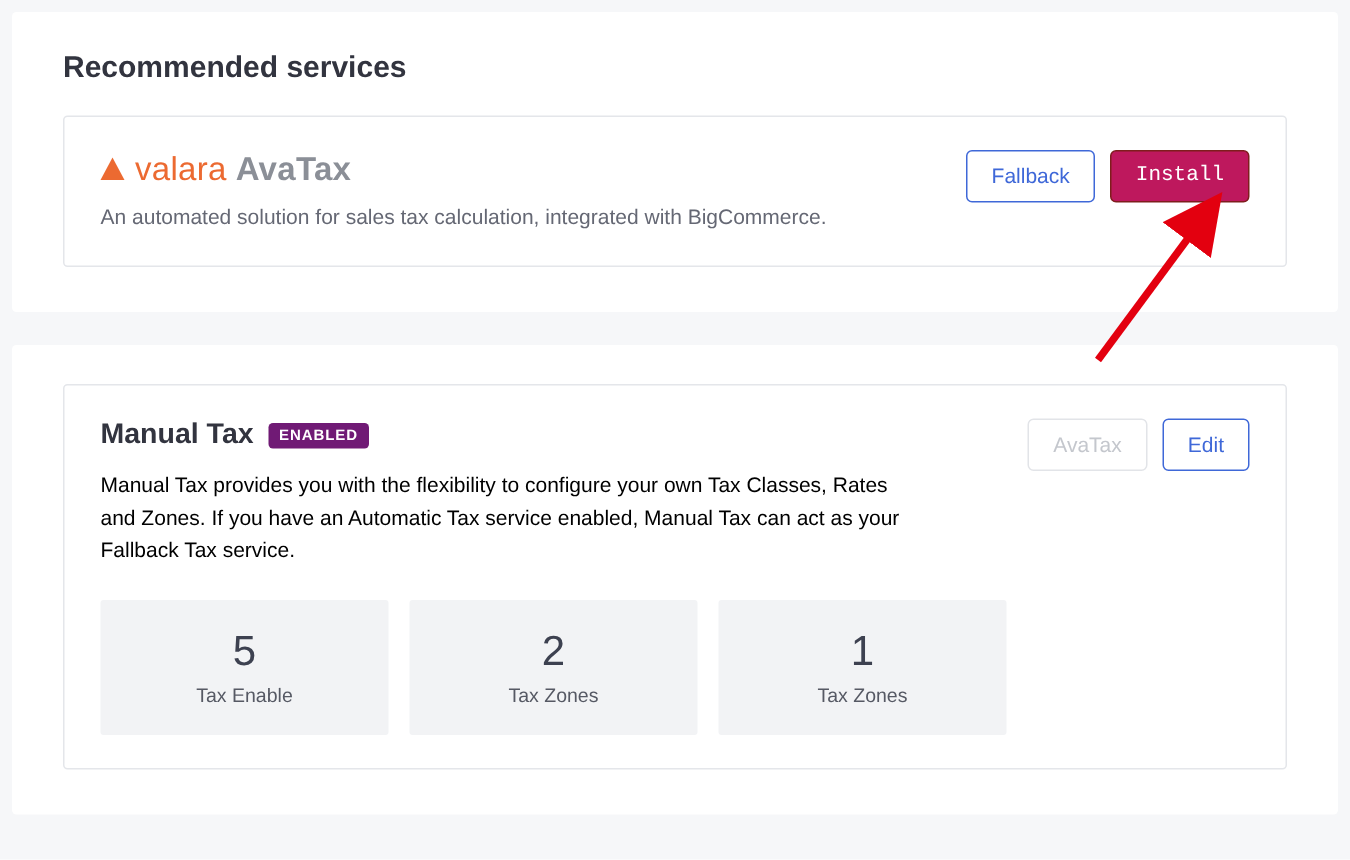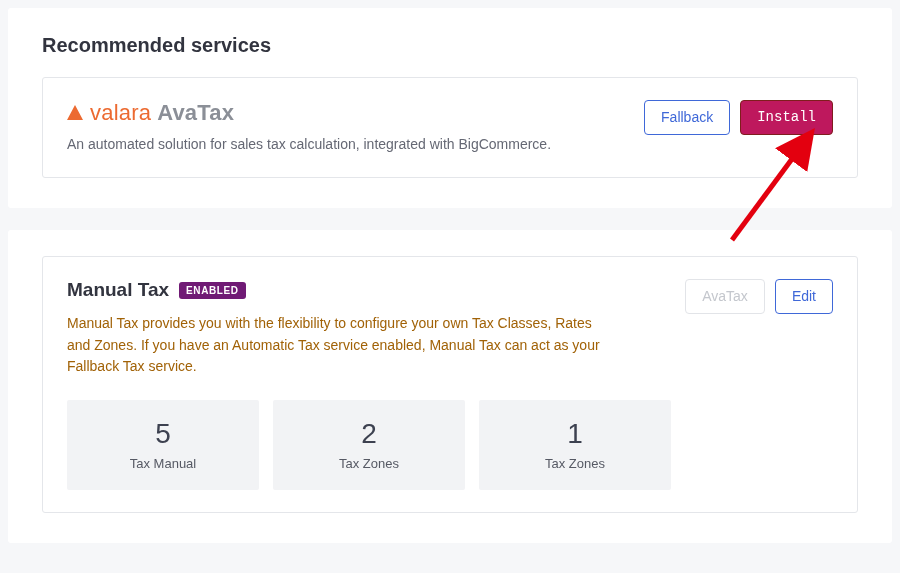--- a/index.html
+++ b/index.html
@@ -134,21 +134,21 @@
       display: flex;
       align-items: flex-start;
       justify-content: space-between;
       gap: 16px;
     }
     .manual-info {
       flex: 1;
     }
     .manual-desc {
       font-size: 14px;
-      color: #a16207;
+      color: #000000;
       line-height: 1.55;
       max-width: 540px;
       margin-bottom: 22px;
     }
     .stats {
       display: flex;
       gap: 14px;
     }
     .stat {
       background: #f2f3f5;
@@ -215,21 +215,21 @@
       </div>
       <div class="card-actions">
         <button class="btn btn-disabled">AvaTax</button>
         <button class="btn btn-secondary">Edit</button>
       </div>
     </div>
 
     <div class="stats">
       <div class="stat">
         <div class="stat-num">5</div>
-        <div class="stat-label">Tax Manual</div>
+        <div class="stat-label">Tax Enable</div>
       </div>
       <div class="stat">
         <div class="stat-num">2</div>
         <div class="stat-label">Tax Zones</div>
       </div>
       <div class="stat">
         <div class="stat-num">1</div>
         <div class="stat-label">Tax Zones</div>
       </div>
     </div>

